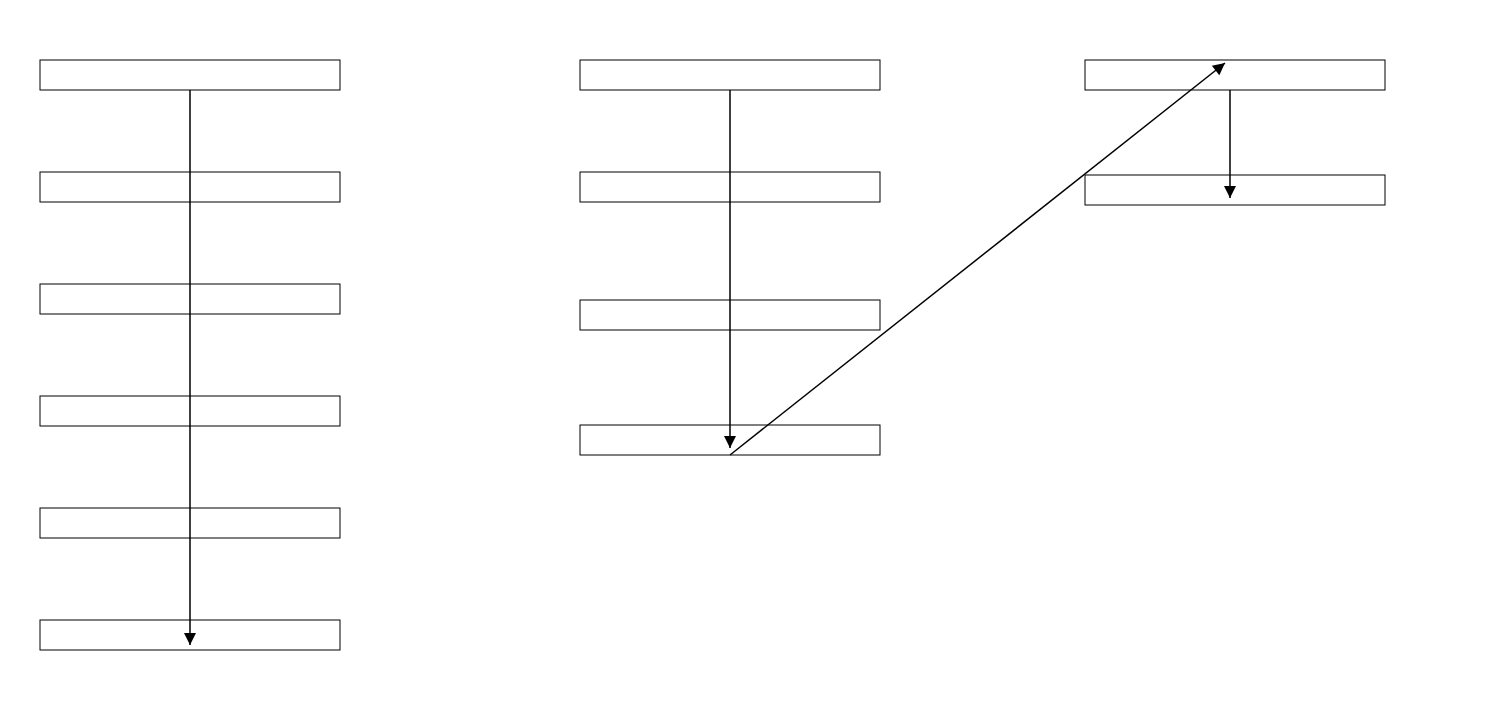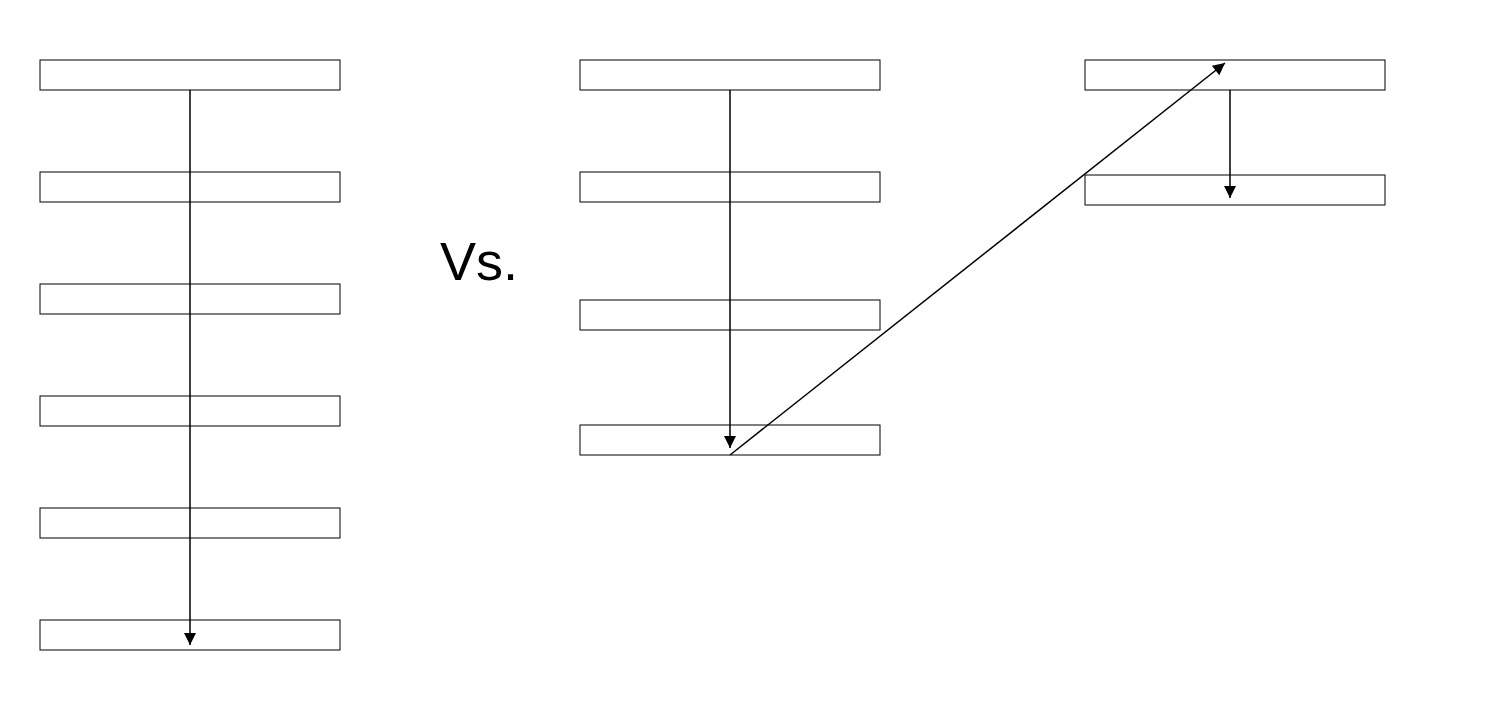--- a/index.html
+++ b/index.html
@@ -64,15 +64,14 @@
     <g>
       <rect x="1085" y="60" width="300" height="30" fill="none" stroke="#000000" stroke-width="1"></rect>
       <rect x="1085" y="175" width="300" height="30" fill="none" stroke="#000000" stroke-width="1"></rect>
       <line x1="1230" y1="90" x2="1230" y2="198" stroke="#000000" stroke-width="1.5" marker-end="url(#arrowhead)"></line>
     </g>
 
     <line x1="730" y1="455" x2="1225" y2="63" stroke="#000000" stroke-width="1.5" marker-end="url(#arrowhead)"></line>
 
   </svg>
 
-  <div class="vs-label">Vs.</div>
 
 </div>
 
 </body></html>

